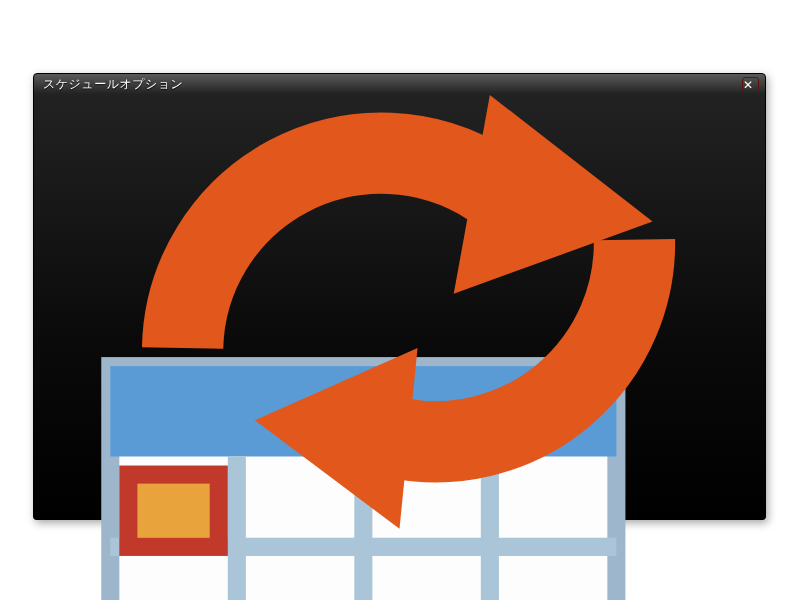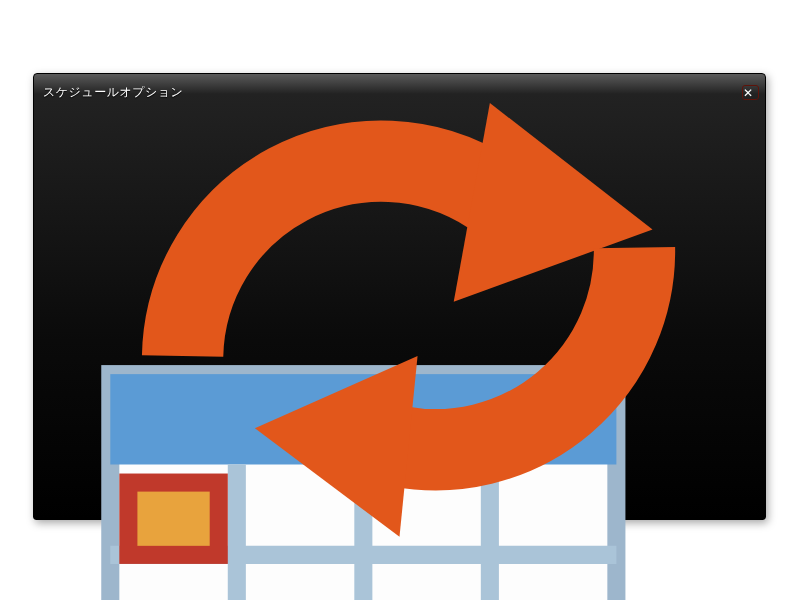--- a/index.html
+++ b/index.html
@@ -2,21 +2,21 @@
 <html><head>
 <meta charset="utf-8">
 <style>
   * { margin:0; padding:0; box-sizing:border-box; }
   html,body { width:800px; height:600px; background:#ffffff; overflow:hidden;
     font-family:"Liberation Sans","DejaVu Sans",sans-serif; font-size:12px; color:#2b2b2b; }
 
   .dialog { position:absolute; left:33px; top:73px; width:733px; height:447px;
     background:linear-gradient(#5a5a5a,#222 20px,#0a0a0a 60%,#000);
     border:1px solid #000; border-radius:4px 4px 3px 3px;
-    box-shadow:2px 3px 8px rgba(0,0,0,.35); padding:8px 4px 7px 4px; }
+    box-shadow:2px 3px 8px rgba(0,0,0,.35); padding:0 4px 7px 4px; }
 
   .titlebar { height:21px; display:flex; align-items:center; padding:0 2px 0 5px;
     color:#fff; font-size:12px; }
   .titlebar .title { flex:1; text-shadow:0 1px 1px #000; letter-spacing:.5px; }
   .close-btn { width:17px; height:15px; border-radius:3px; border:1px solid #5e130a;
     background:linear-gradient(#f0a097,#d9614c 45%,#b83категор  }
   .close-btn { background:linear-gradient(#f2a79e,#dd6b55 40%,#bb3f2b 60%,#a52d1a);
     color:#fff; font-size:10px; font-weight:bold; line-height:13px; text-align:center;
     box-shadow:inset 0 0 2px rgba(255,255,255,.6); cursor:pointer; }
 

